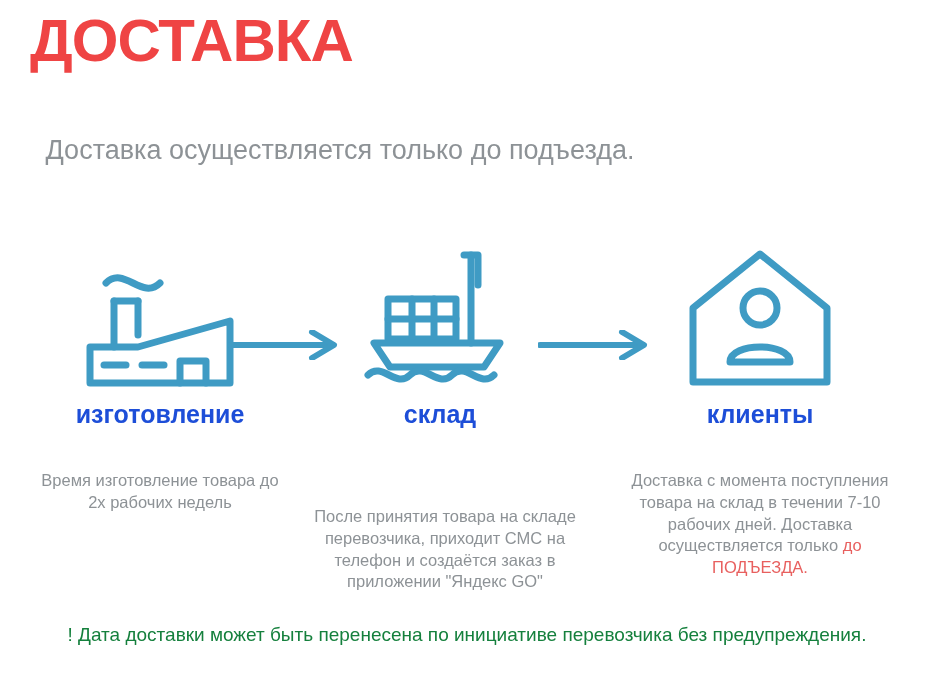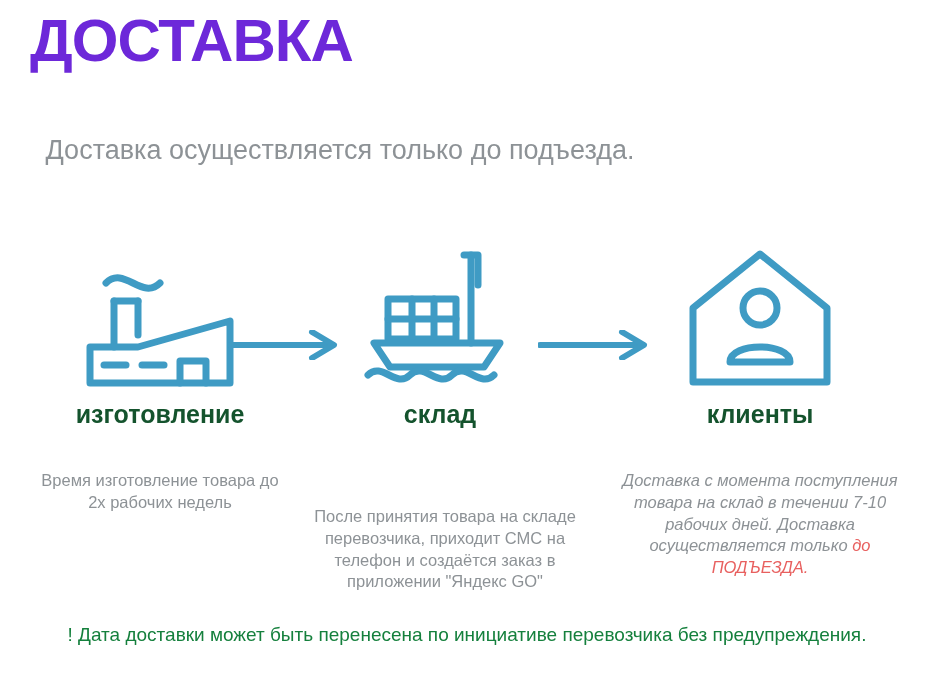--- a/index.html
+++ b/index.html
@@ -20,21 +20,21 @@
     height: 700px;
     box-sizing: border-box;
   }
   .title {
     position: absolute;
     left: 30px;
     top: 8px;
     font-size: 60px;
     font-weight: bold;
     letter-spacing: -1px;
-    color: #6d28d9;
+    color: #ef4444;
     line-height: 1.1;
   }
   .subtitle {
     position: absolute;
     left: 30px;
     top: 132px;
     width: 620px;
     font-size: 27px;
     font-weight: normal;
     color: #8d9296;
@@ -78,21 +78,21 @@
     top: 400px;
     width: 934px;
     height: 40px;
   }
   .label {
     position: absolute;
     width: 280px;
     text-align: center;
     font-size: 25px;
     font-weight: bold;
-    color: #14532d;
+    color: #1d4ed8;
   }
   .label-1 { left: 20px; }
   .label-2 { left: 300px; }
   .label-3 { left: 620px; }
 
   
   .descs {
     position: absolute;
     left: 0;
     top: 470px;
@@ -101,21 +101,21 @@
   .desc {
     position: absolute;
     top: 0;
     font-size: 16.5px;
     line-height: 1.32;
     text-align: center;
     color: #8d9296;
   }
   .desc-1 { left: 40px; width: 240px; }
   .desc-2 { left: 300px; width: 290px; margin-top: 36px; }
-  .desc-3 { left: 620px; width: 280px; font-style: italic; }
+  .desc-3 { left: 620px; width: 280px; }
   .red { color: #e8605f; }
 
   .footnote {
     position: absolute;
     left: 50px;
     top: 622px;
     width: 834px;
     text-align: center;
     font-size: 19px;
     line-height: 1.35;

